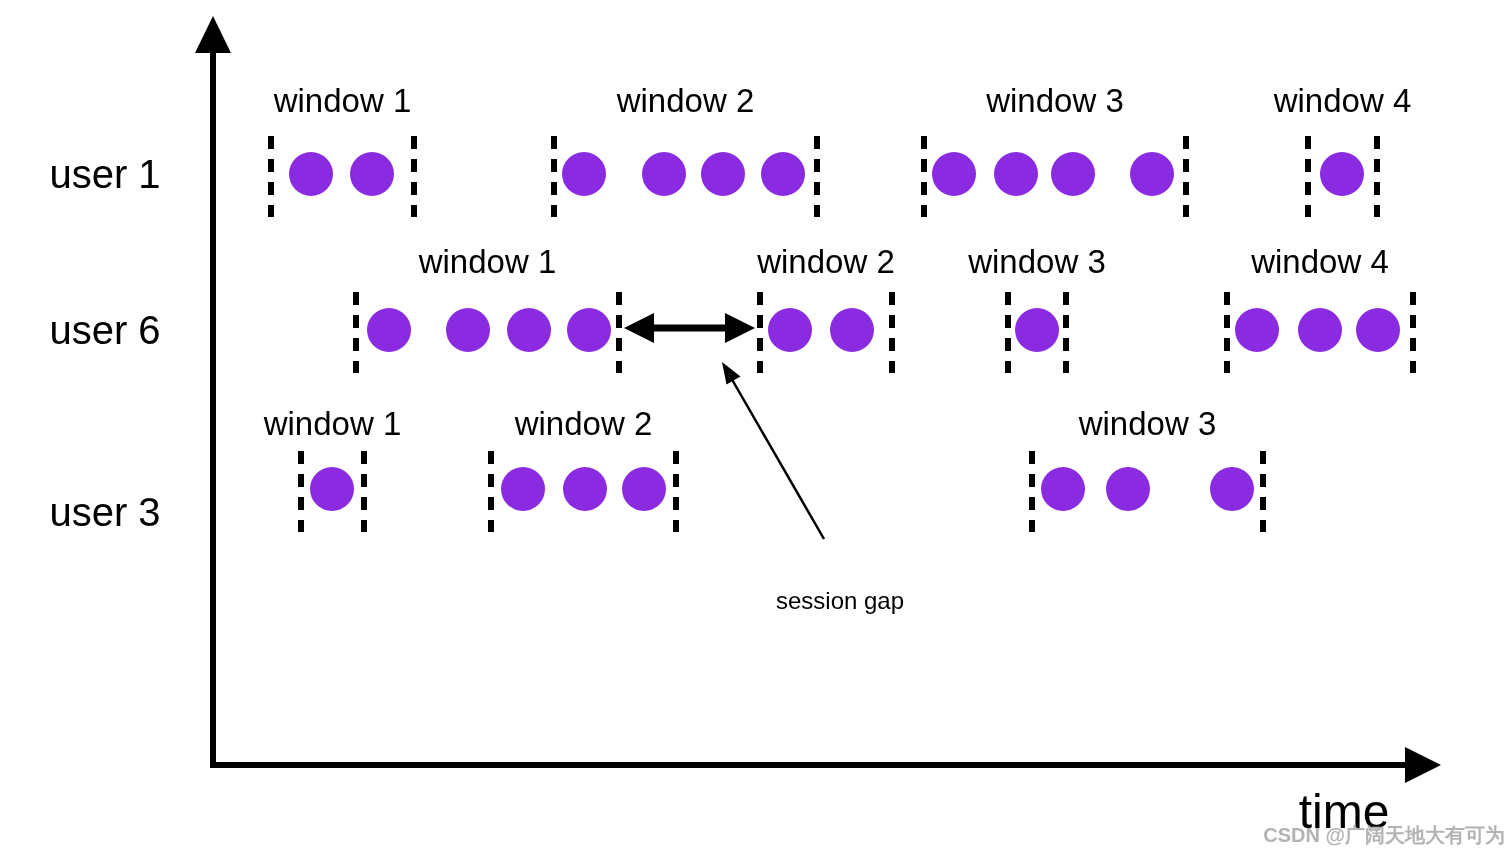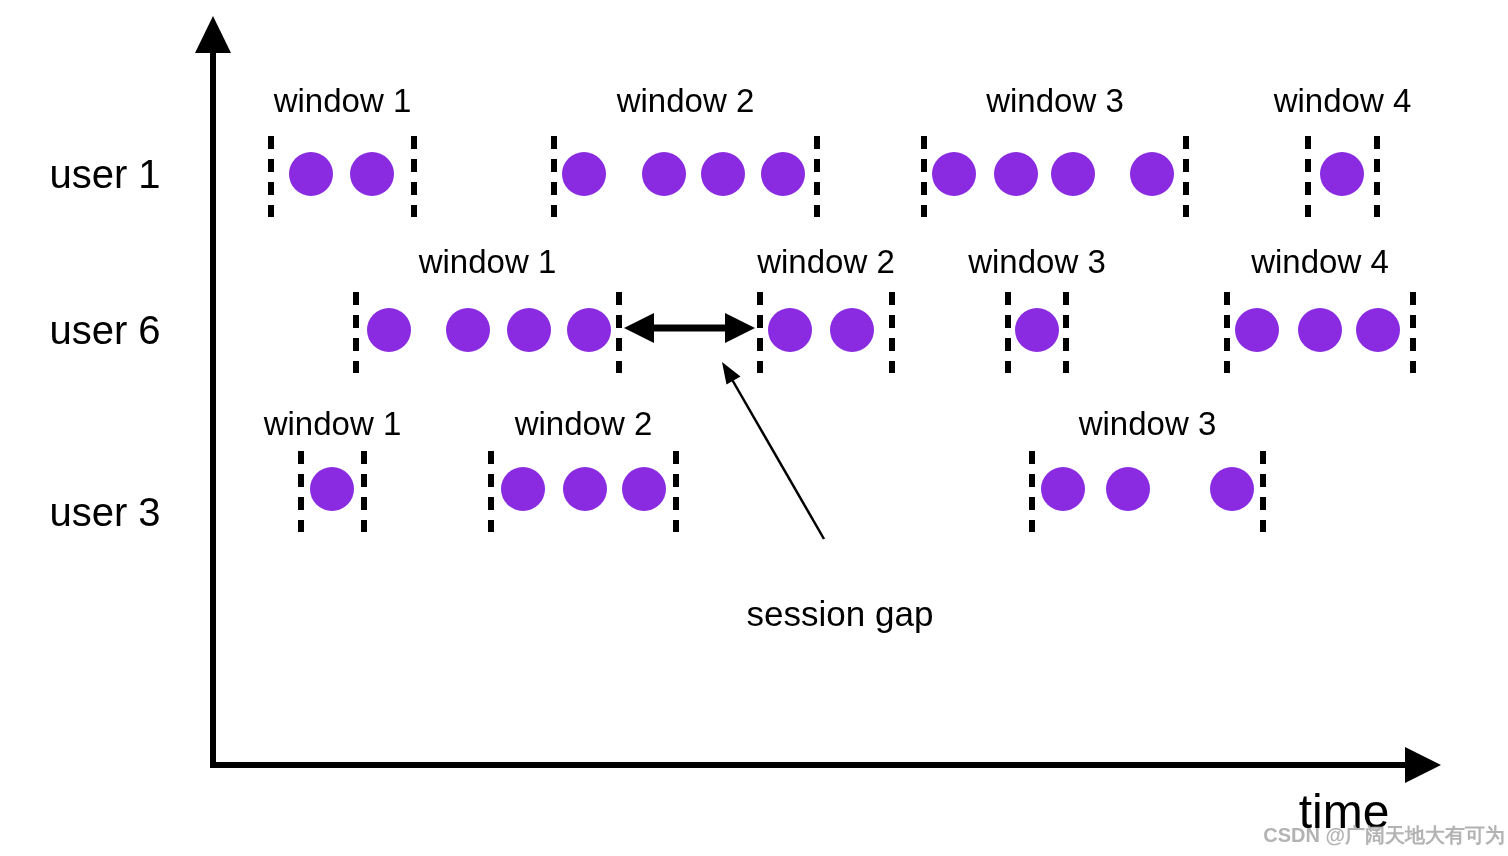--- a/index.html
+++ b/index.html
@@ -24,21 +24,21 @@
 
   .abs-label {
     position: absolute;
     transform: translate(-50%, -50%);
     white-space: nowrap;
     color: #000000;
     line-height: 1;
   }
   .user-label   { font-size: 40px; }
   .window-label { font-size: 33px; text-align: center; }
-  .session-gap-label { font-size: 35px; margin-top: 12px; }
+  .session-gap-label { font-size: 24px; }
   .time-label   { font-size: 48px; }
 
   .watermark {
     position: absolute;
     right: 3px;
     top: 825px;
     font-size: 20px;
     white-space: nowrap;
     line-height: 1;
     font-weight: bold;

